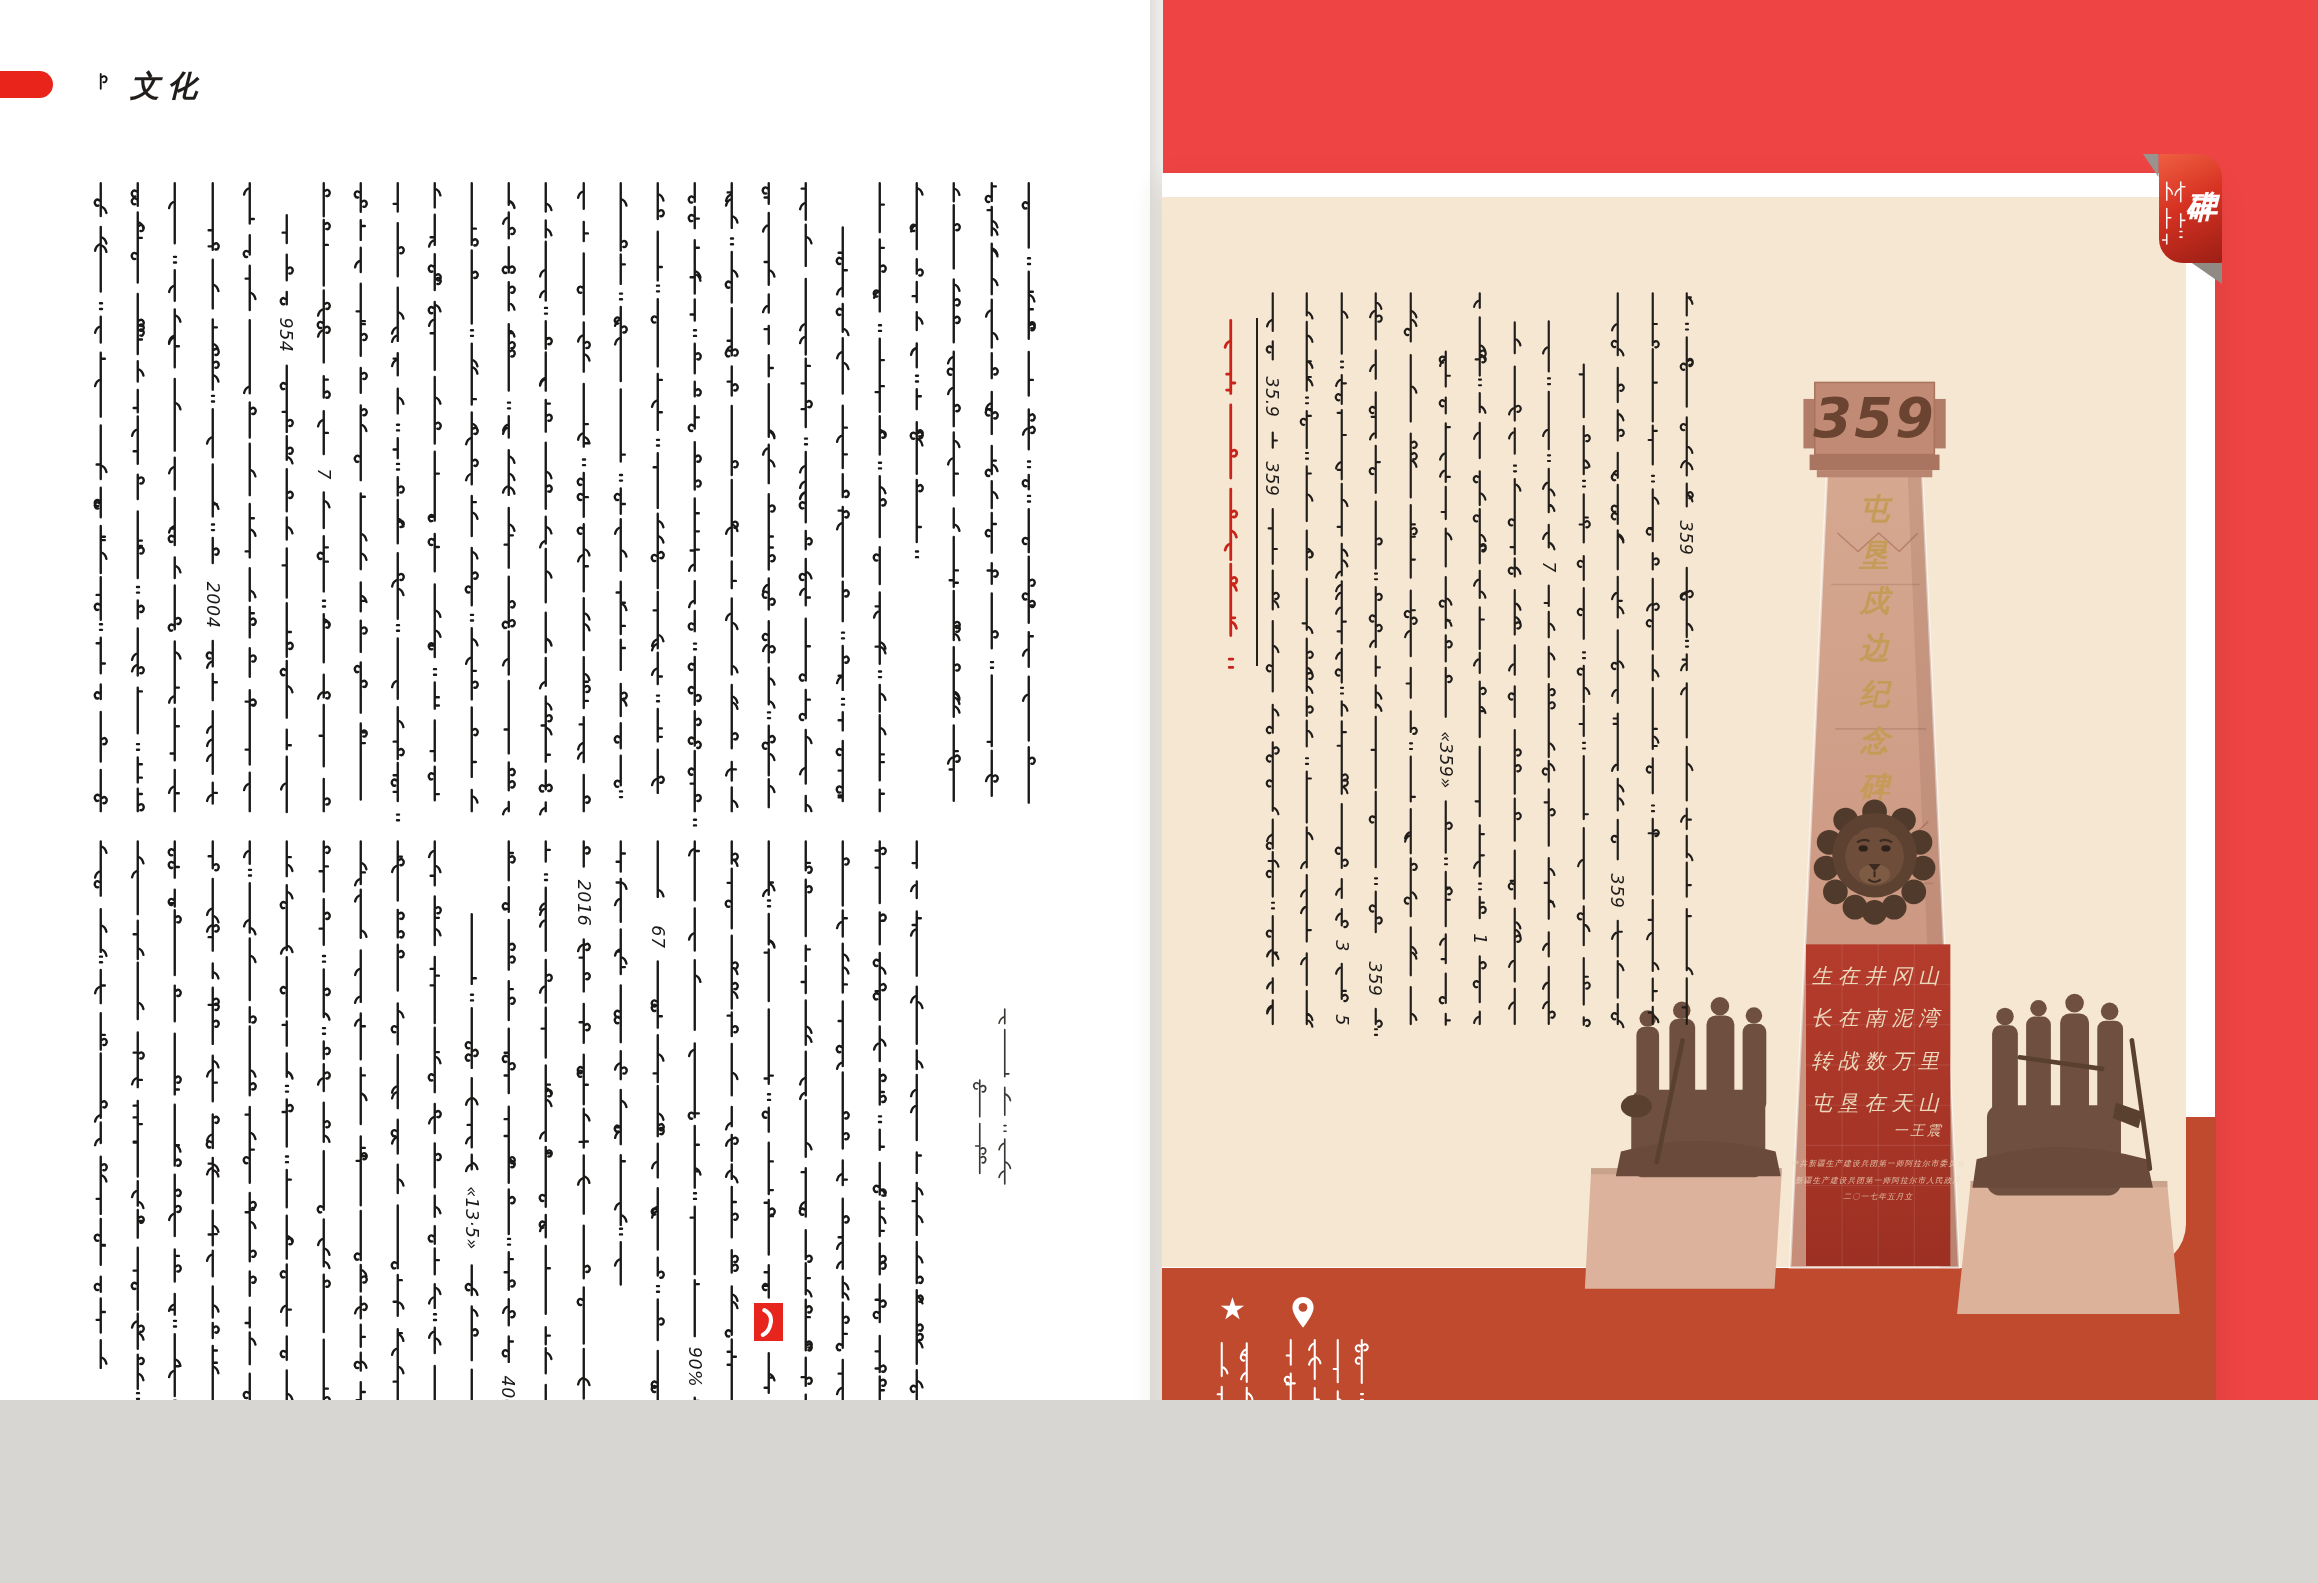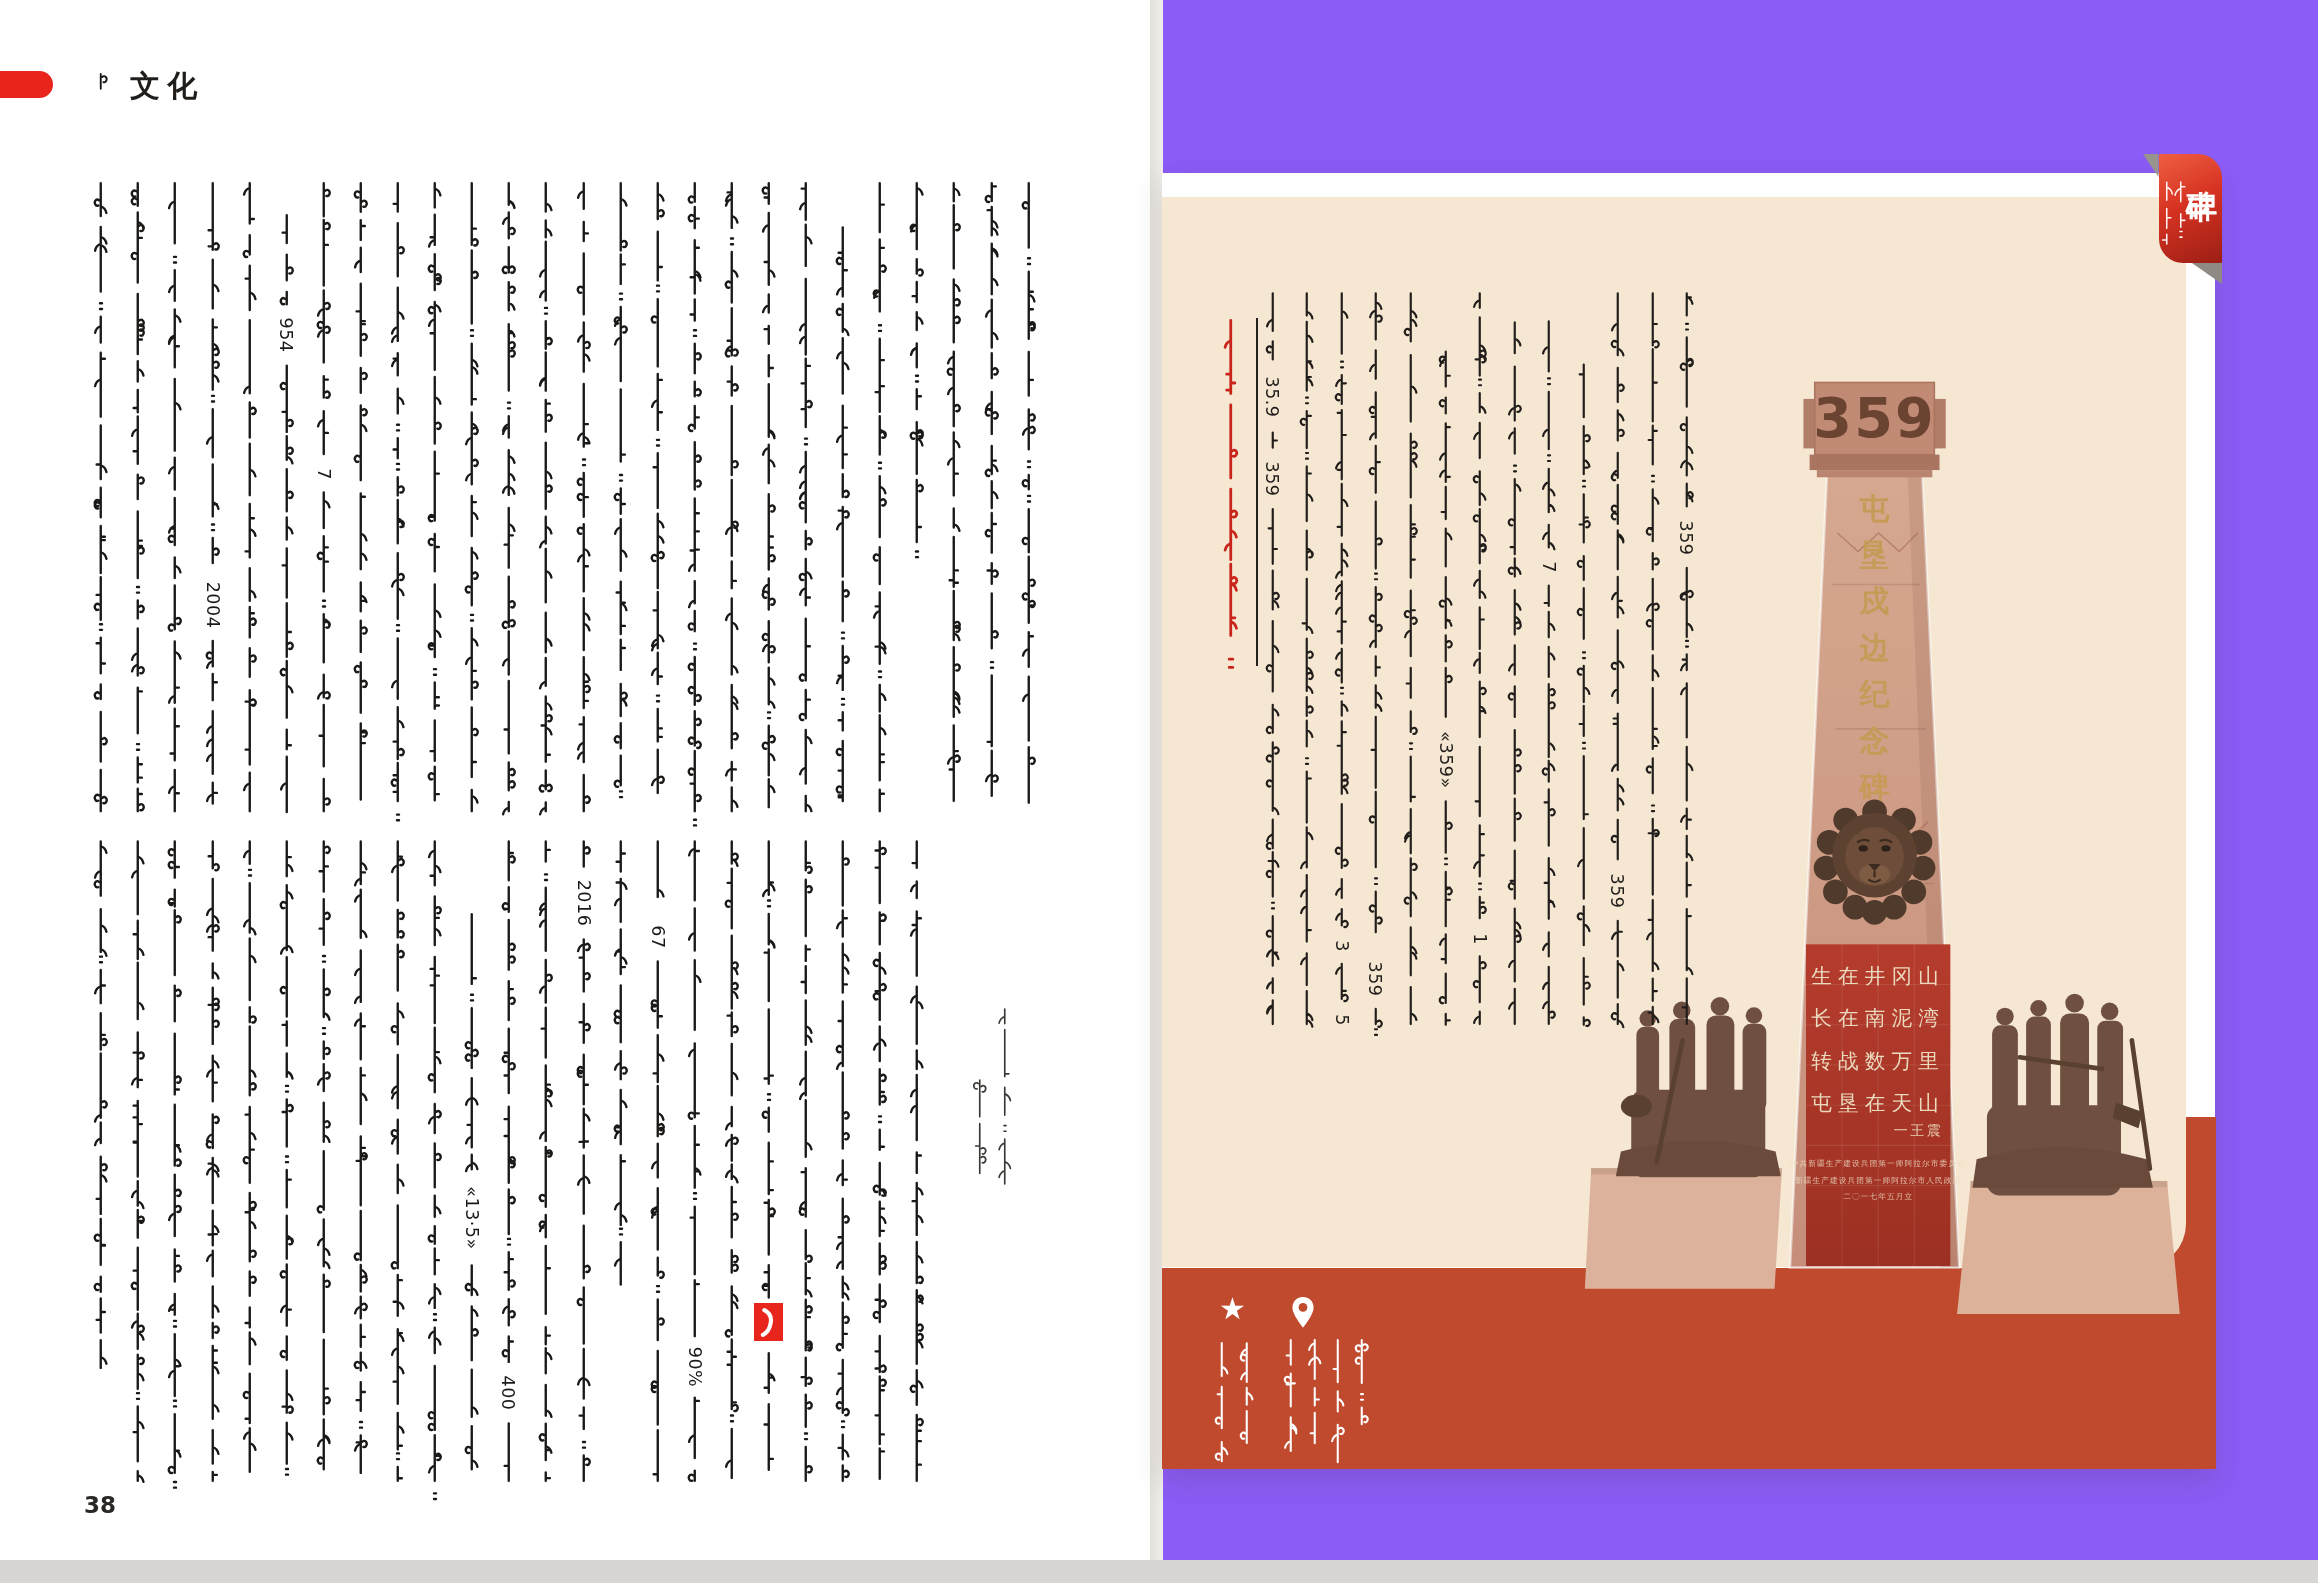--- a/index.html
+++ b/index.html
@@ -1,16 +1,16 @@
 <!DOCTYPE html>
 <html style="font-size:8.2px"><head>
 <meta charset="utf-8">
 <style>
   html,body{margin:0;padding:0;background:#d8d6d2;font-family:"DejaVu Sans",sans-serif;}
-  .spread{position:relative;width:2319px;height:1560px;background:#8b5cf6;overflow:hidden;}
+  .spread{position:relative;width:2319px;height:1400px;background:#ef4444;overflow:hidden;font-style:italic;}
   .abs{position:absolute;}
 
   
   .left-page{left:0;top:0;width:1150px;height:1584px;background:#ffffff;}
   .gutter{left:1150px;top:0;width:13.4px;height:1584px;background:linear-gradient(90deg,#e2dfdb,#f1efec);}
   .header-pill{left:0;top:71px;width:53px;height:27px;background:#e8241b;border-radius:0 13.4px 13.4px 0;}
   .section-cn{left:130px;top:66px;font-family:"Liberation Serif","DejaVu Serif",serif;font-size:30px;letter-spacing:7.2px;color:#201d1a;font-weight:600;}
   .page-num{left:84px;top:1492px;font-size:23px;font-weight:bold;color:#2a2724;}
 
   

